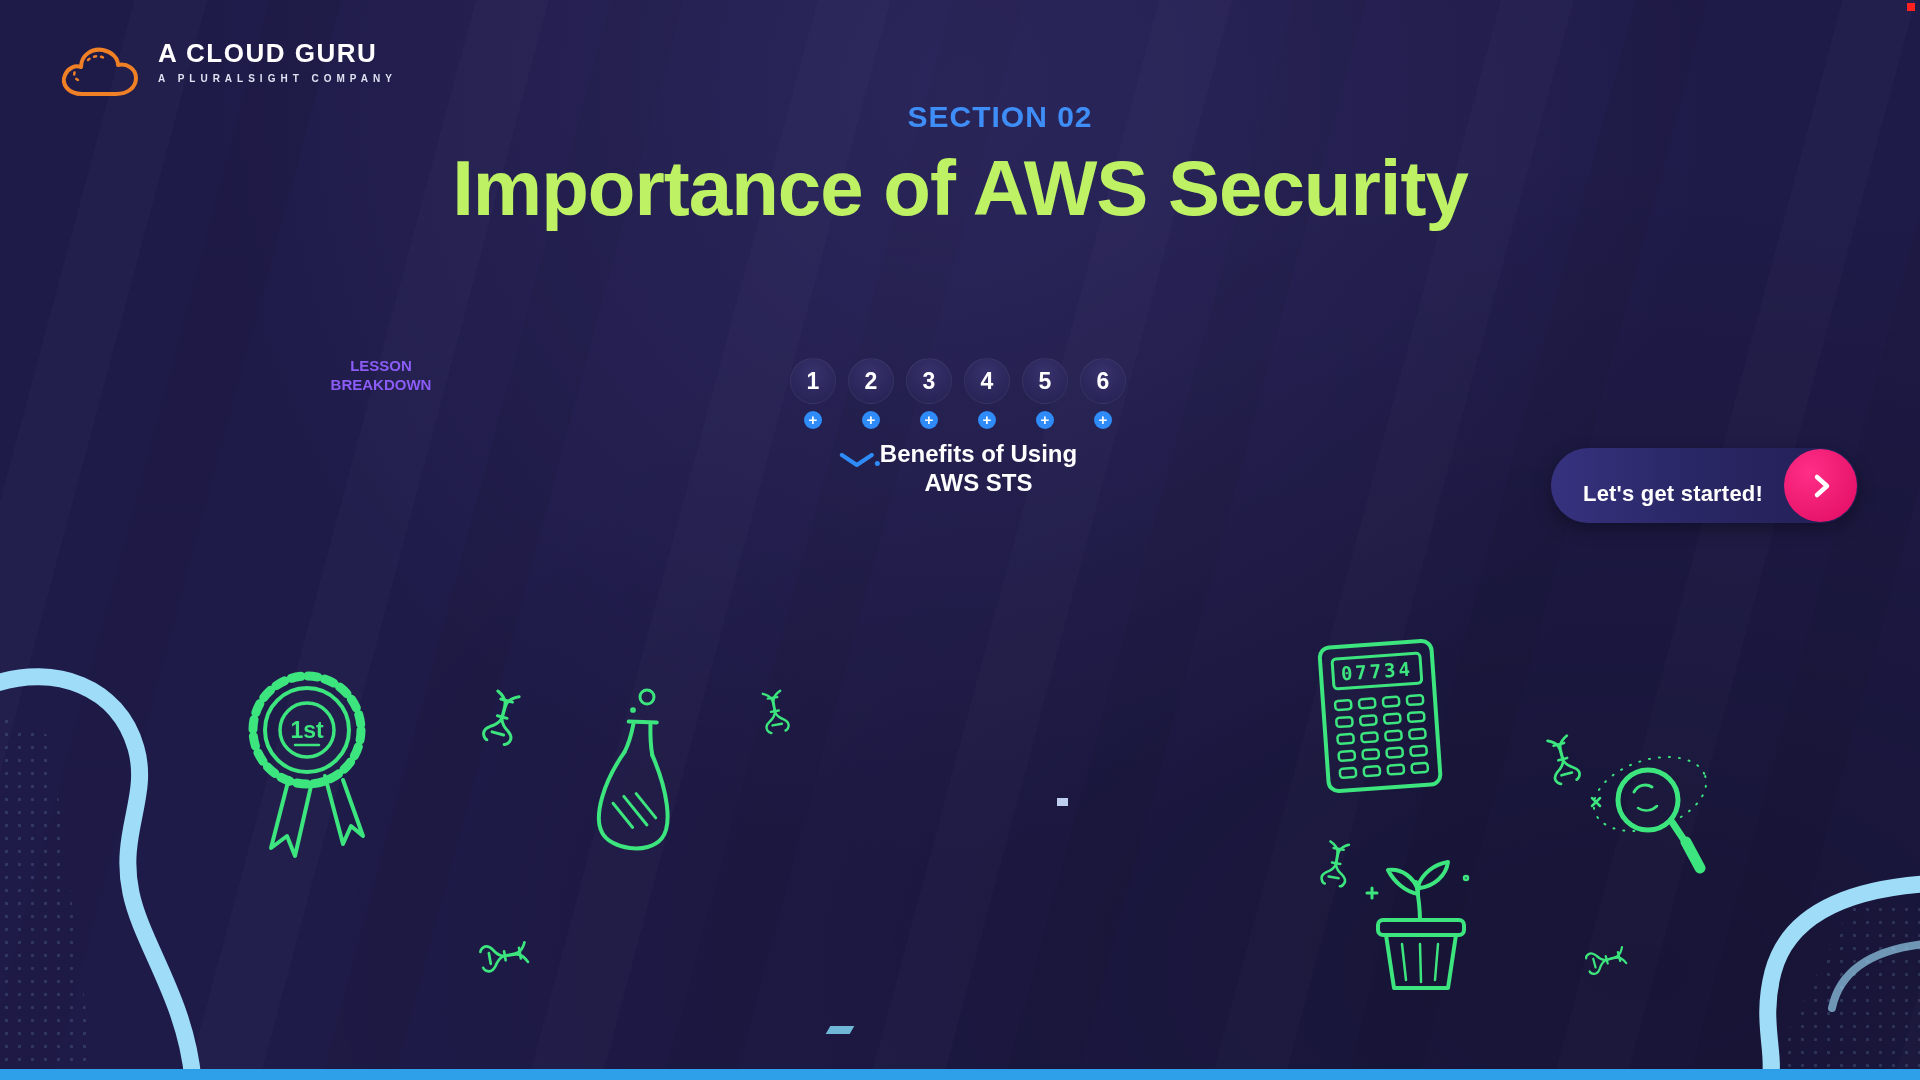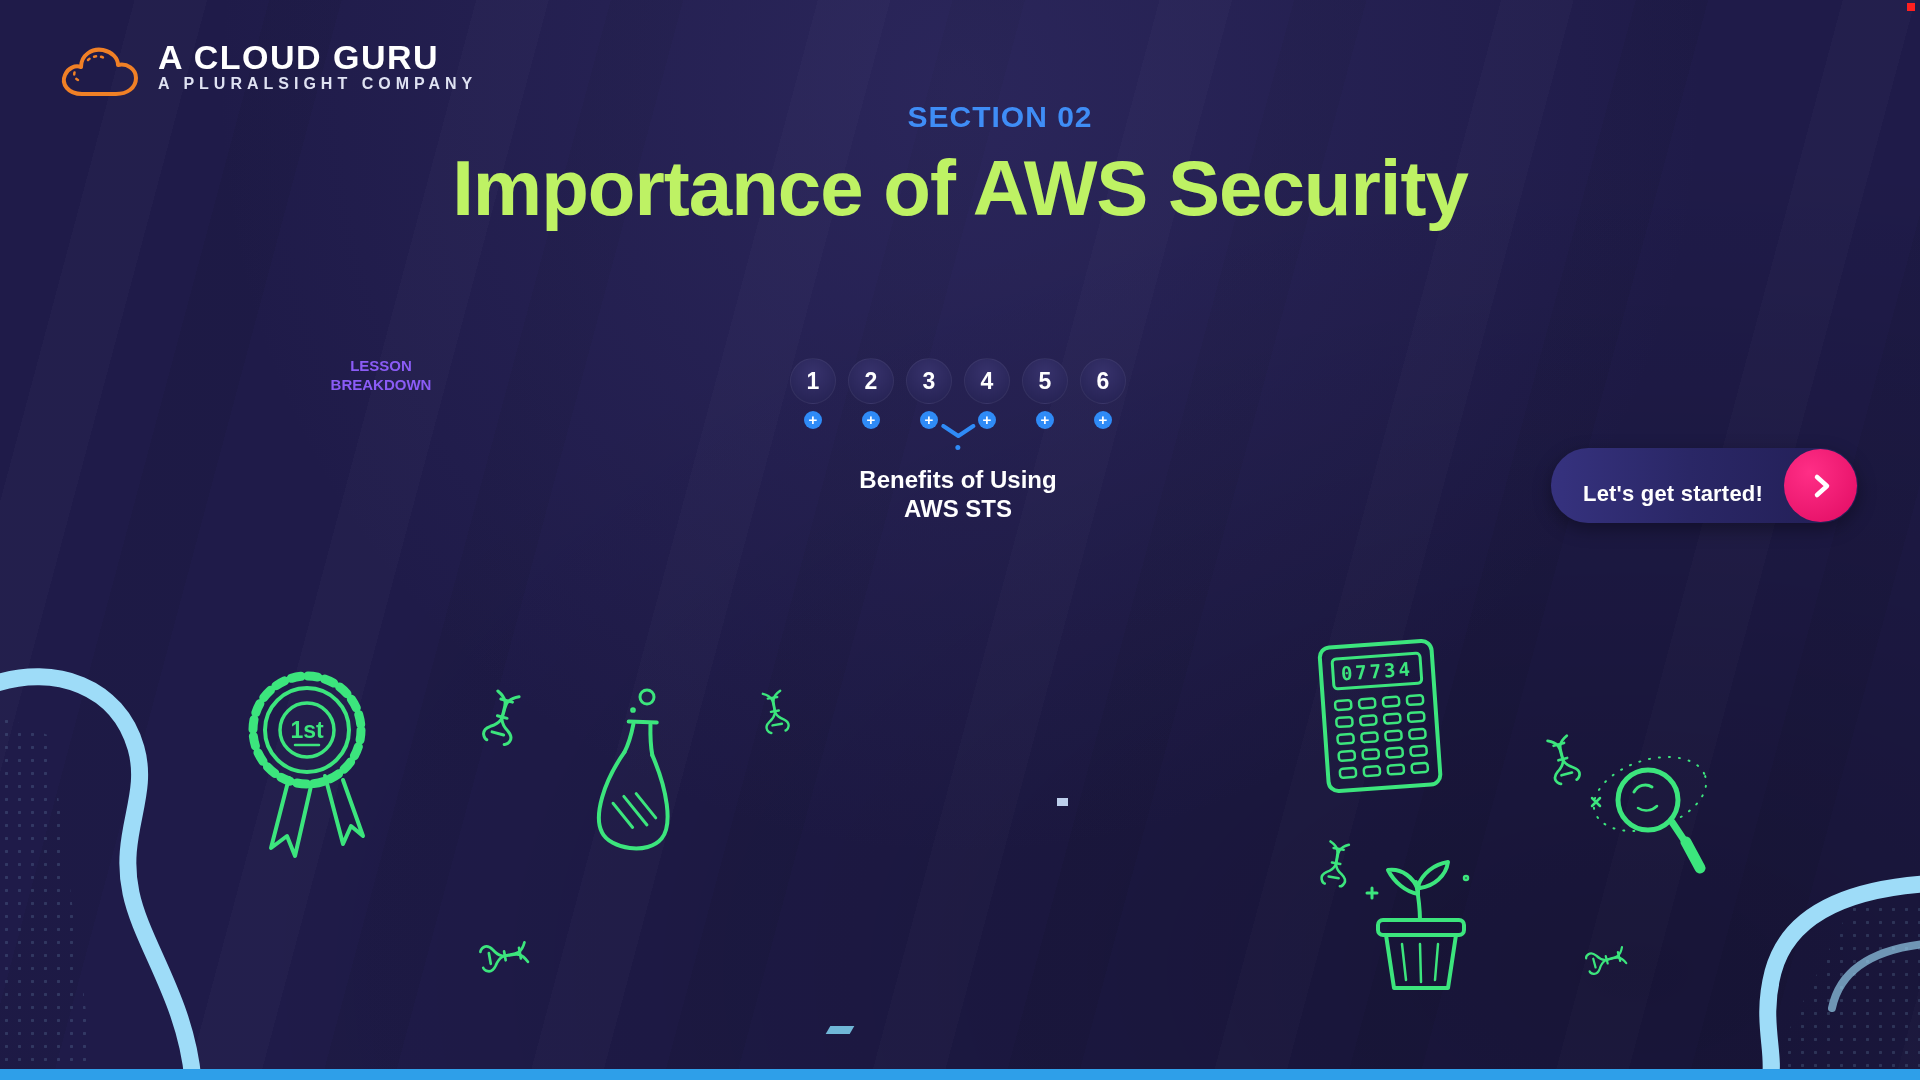--- a/index.html
+++ b/index.html
@@ -10,38 +10,38 @@
     background-image:
       radial-gradient(ellipse at 50% 8%, rgba(96,88,170,0.18), transparent 55%),
       radial-gradient(ellipse at 85% 90%, rgba(0,0,0,0.25), transparent 60%),
       repeating-linear-gradient(105deg, transparent 0 130px, rgba(255,255,255,0.02) 130px 200px, transparent 200px 260px, rgba(0,0,0,0.05) 260px 330px);
   }
   .abs{position:absolute;}
 
   
   .logo{left:58px;top:40px;display:flex;align-items:flex-start;gap:16px;cursor:pointer;}
   .logo-text{color:#fff;}
-  .logo-title{font-size:34px;font-weight:bold;letter-spacing:1.5px;line-height:1;}
-  .logo-sub{margin-top:1px;font-size:16px;font-weight:bold;letter-spacing:5px;color:#dfe2f2;}
+  .logo-title{font-size:26px;font-weight:bold;letter-spacing:1.5px;line-height:1;}
+  .logo-sub{margin-top:7px;font-size:10px;font-weight:bold;letter-spacing:5px;color:#dfe2f2;}
 
   
   .section-label{left:0;top:100px;width:100%;text-align:center;color:#3f8df6;font-size:30px;font-weight:bold;letter-spacing:1px;padding-left:40px;}
   .hero-title{left:0;top:148px;width:100%;text-align:center;color:#bef264;font-weight:bold;font-size:78px;line-height:1.03;letter-spacing:-1px;}
 
   
   .lb-label{top:356px;left:0;width:762px;text-align:center;color:#8b5cf6;font-size:15px;font-weight:bold;line-height:1.27;}
   .lb-row{left:790px;top:358px;display:flex;gap:12px;}
   .lb-item{display:flex;flex-direction:column;align-items:center;gap:7px;cursor:pointer;}
   .lb-circle{width:44px;height:44px;border-radius:50%;
     background:radial-gradient(circle at 50% 32%, #37326c, #232050);
     border:1px solid rgba(255,255,255,0.06);
     color:#fff;font-size:23px;font-weight:bold;display:flex;align-items:center;justify-content:center;}
   .lb-plus{width:18px;height:18px;border-radius:50%;background:#2f8bf7;color:#fff;
     font-size:15px;font-weight:bold;line-height:18px;text-align:center;display:block;}
-  .lb-current{left:958px;top:424px;transform:translateX(-50%);display:flex;flex-direction:column;align-items:center;}
+  .lb-current{left:958px;top:424px;transform:translateX(-50%);display:flex;align-items:center;}
   .lb-dot{width:5px;height:5px;border-radius:50%;background:#2f8bf7;margin-top:6px;}
   .lb-current-title{margin-top:16px;color:#fff;font-size:24px;font-weight:bold;line-height:1.2;text-align:center;white-space:nowrap;}
 
   
   .cta{left:1551px;top:448px;width:307px;height:75px;border-radius:38px;
     background:linear-gradient(90deg,#36327f 0%, #2a2766 45%, #221e55 100%);
     box-shadow:0 6px 18px rgba(0,0,0,0.35);
     display:flex;align-items:center;cursor:pointer;}
   .cta-label{padding-left:32px;color:#fff;font-size:22px;font-weight:bold;letter-spacing:0.2px;margin-top:16px;}
   .cta-circle{position:absolute;right:1px;top:1px;width:73px;height:73px;border-radius:50%;

